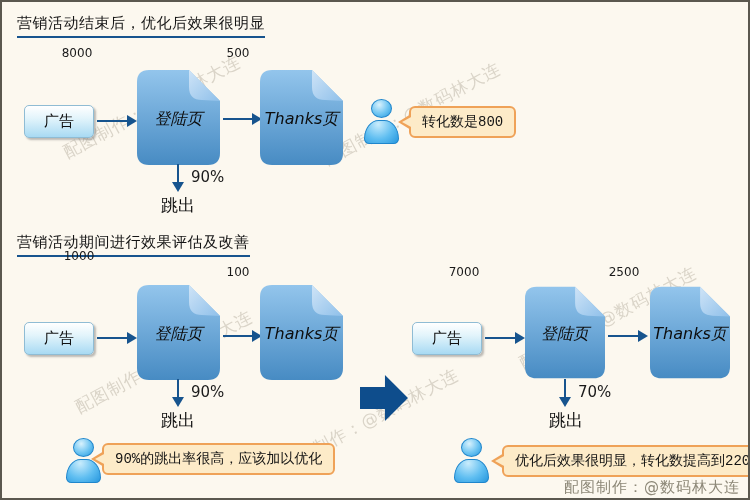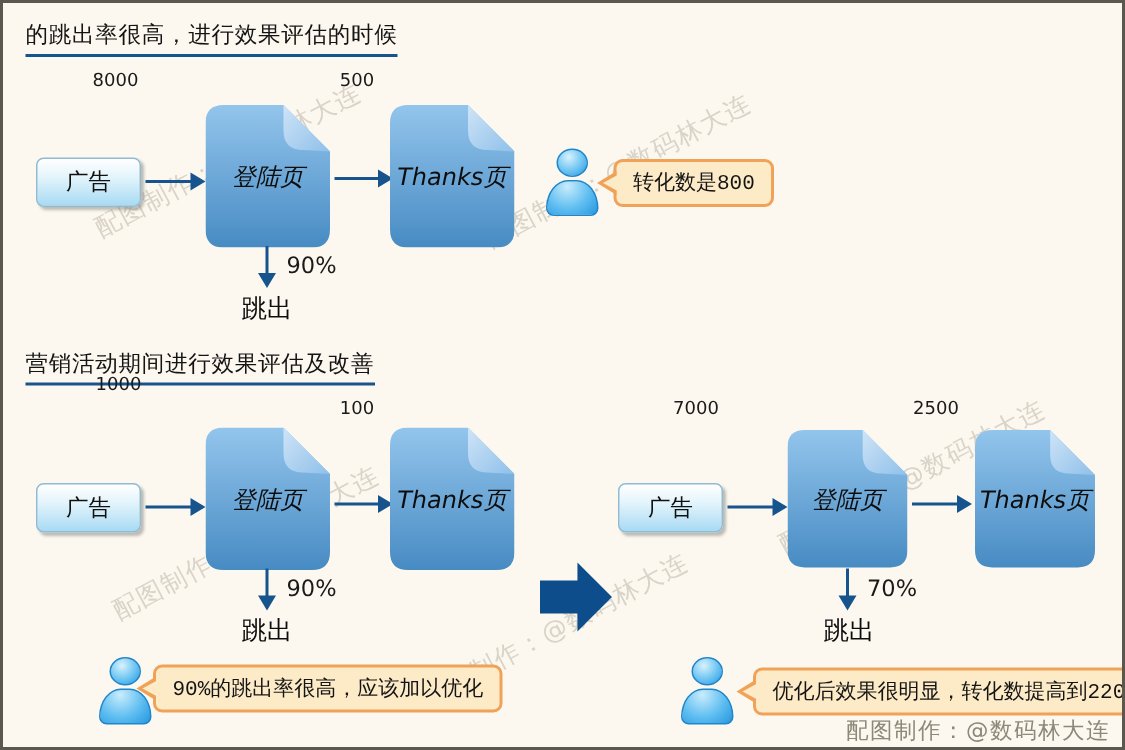--- a/index.html
+++ b/index.html
@@ -153,21 +153,21 @@
 </svg>
 
 <div class="page">
 
   <span class="wm" style="left:150px;top:105px">配图制作：@数码林大连</span>
   <span class="wm" style="left:410px;top:112px">配图制作：@数码林大连</span>
   <span class="wm" style="left:162px;top:360px">配图制作：@数码林大连</span>
   <span class="wm" style="left:606px;top:316px">配图制作：@数码林大连</span>
   <span class="wm" style="left:368px;top:418px">配图制作：@数码林大连</span>
 
-  <div class="sec-title" style="left:15px;top:12px">的跳出率很高，进行效果评估的时候</div>
+  <div class="sec-title" style="left:15px;top:12px">营销活动结束后，优化后效果很明显</div>
 
   <div class="count" style="left:75px;top:44px">8000</div>
   <div class="count" style="left:236px;top:44px">500</div>
 
   <div class="ad-btn" style="left:22px;top:103px">
     <span>广告</span>
   </div>
 
   <div class="h-arrow" style="left:95px;top:118px;width:38px"></div>
 

